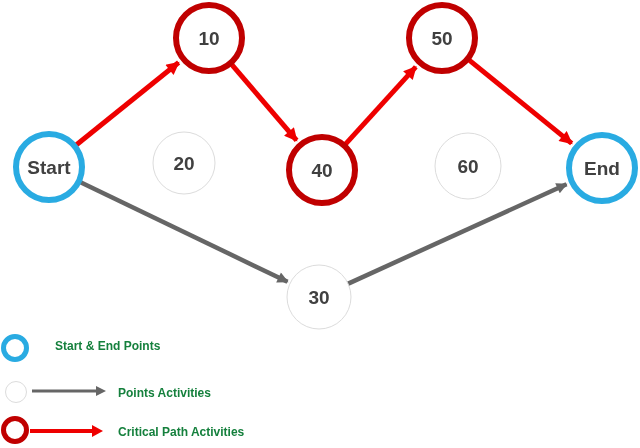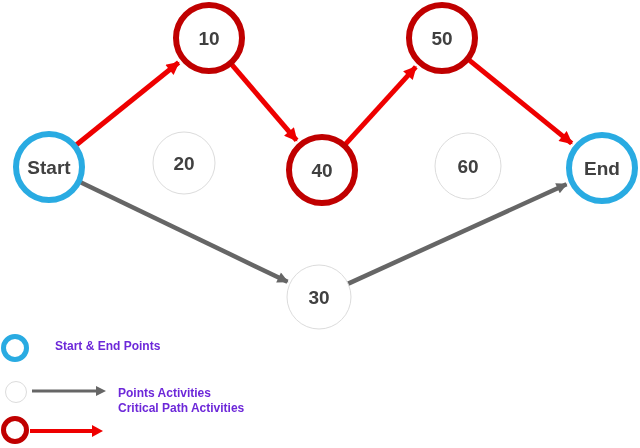--- a/index.html
+++ b/index.html
@@ -11,21 +11,21 @@
     overflow:hidden;
   }
   #diagram{position:absolute;left:0;top:0;}
   .node-label{
     font-family:"Liberation Sans","DejaVu Sans",sans-serif;
     font-weight:bold;font-size:19px;
   }
   .legend{position:absolute;left:0;top:0;width:640px;height:448px;pointer-events:none;}
   .legend-label{
     position:absolute;
-    font-size:12px;font-weight:bold;color:#6d28d9;
+    font-size:12px;font-weight:bold;color:#15803d;
     line-height:13px;white-space:nowrap;
   }
   .swatch{position:absolute;border-radius:50%;background:#ffffff;box-sizing:border-box;}
   .swatch-terminal{left:1px;top:334px;width:28px;height:28px;border:5px solid #29ABE2;}
   .swatch-normal{left:5px;top:381px;width:22px;height:22px;border:1px solid #dcdcdc;}
   .swatch-critical{left:1px;top:416px;width:28px;height:28px;border:5px solid #C00000;}
   .arrow-line{position:absolute;}
   .arrow-line .shaft{position:absolute;left:0;top:50%;transform:translateY(-50%);width:100%;}
   .arrow-line .head{position:absolute;right:-10px;top:50%;transform:translateY(-50%);
     width:0;height:0;border-top:5px solid transparent;border-bottom:5px solid transparent;}
@@ -109,17 +109,17 @@
       </span>
       <span class="legend-label" style="left:118px;top:387px;">Points Activities</span>
     </div>
 
     <div>
       <span class="swatch swatch-critical"></span>
       <span class="arrow-line arrow-critical">
         <span class="shaft"></span>
         <span class="head"></span>
       </span>
-      <span class="legend-label" style="left:118px;top:402px;">Critical Path Activities</span>
+      <span class="legend-label" style="left:118px;top:426px;">Critical Path Activities</span>
     </div>
 
   </div>
 </div>
 
 </body></html>

